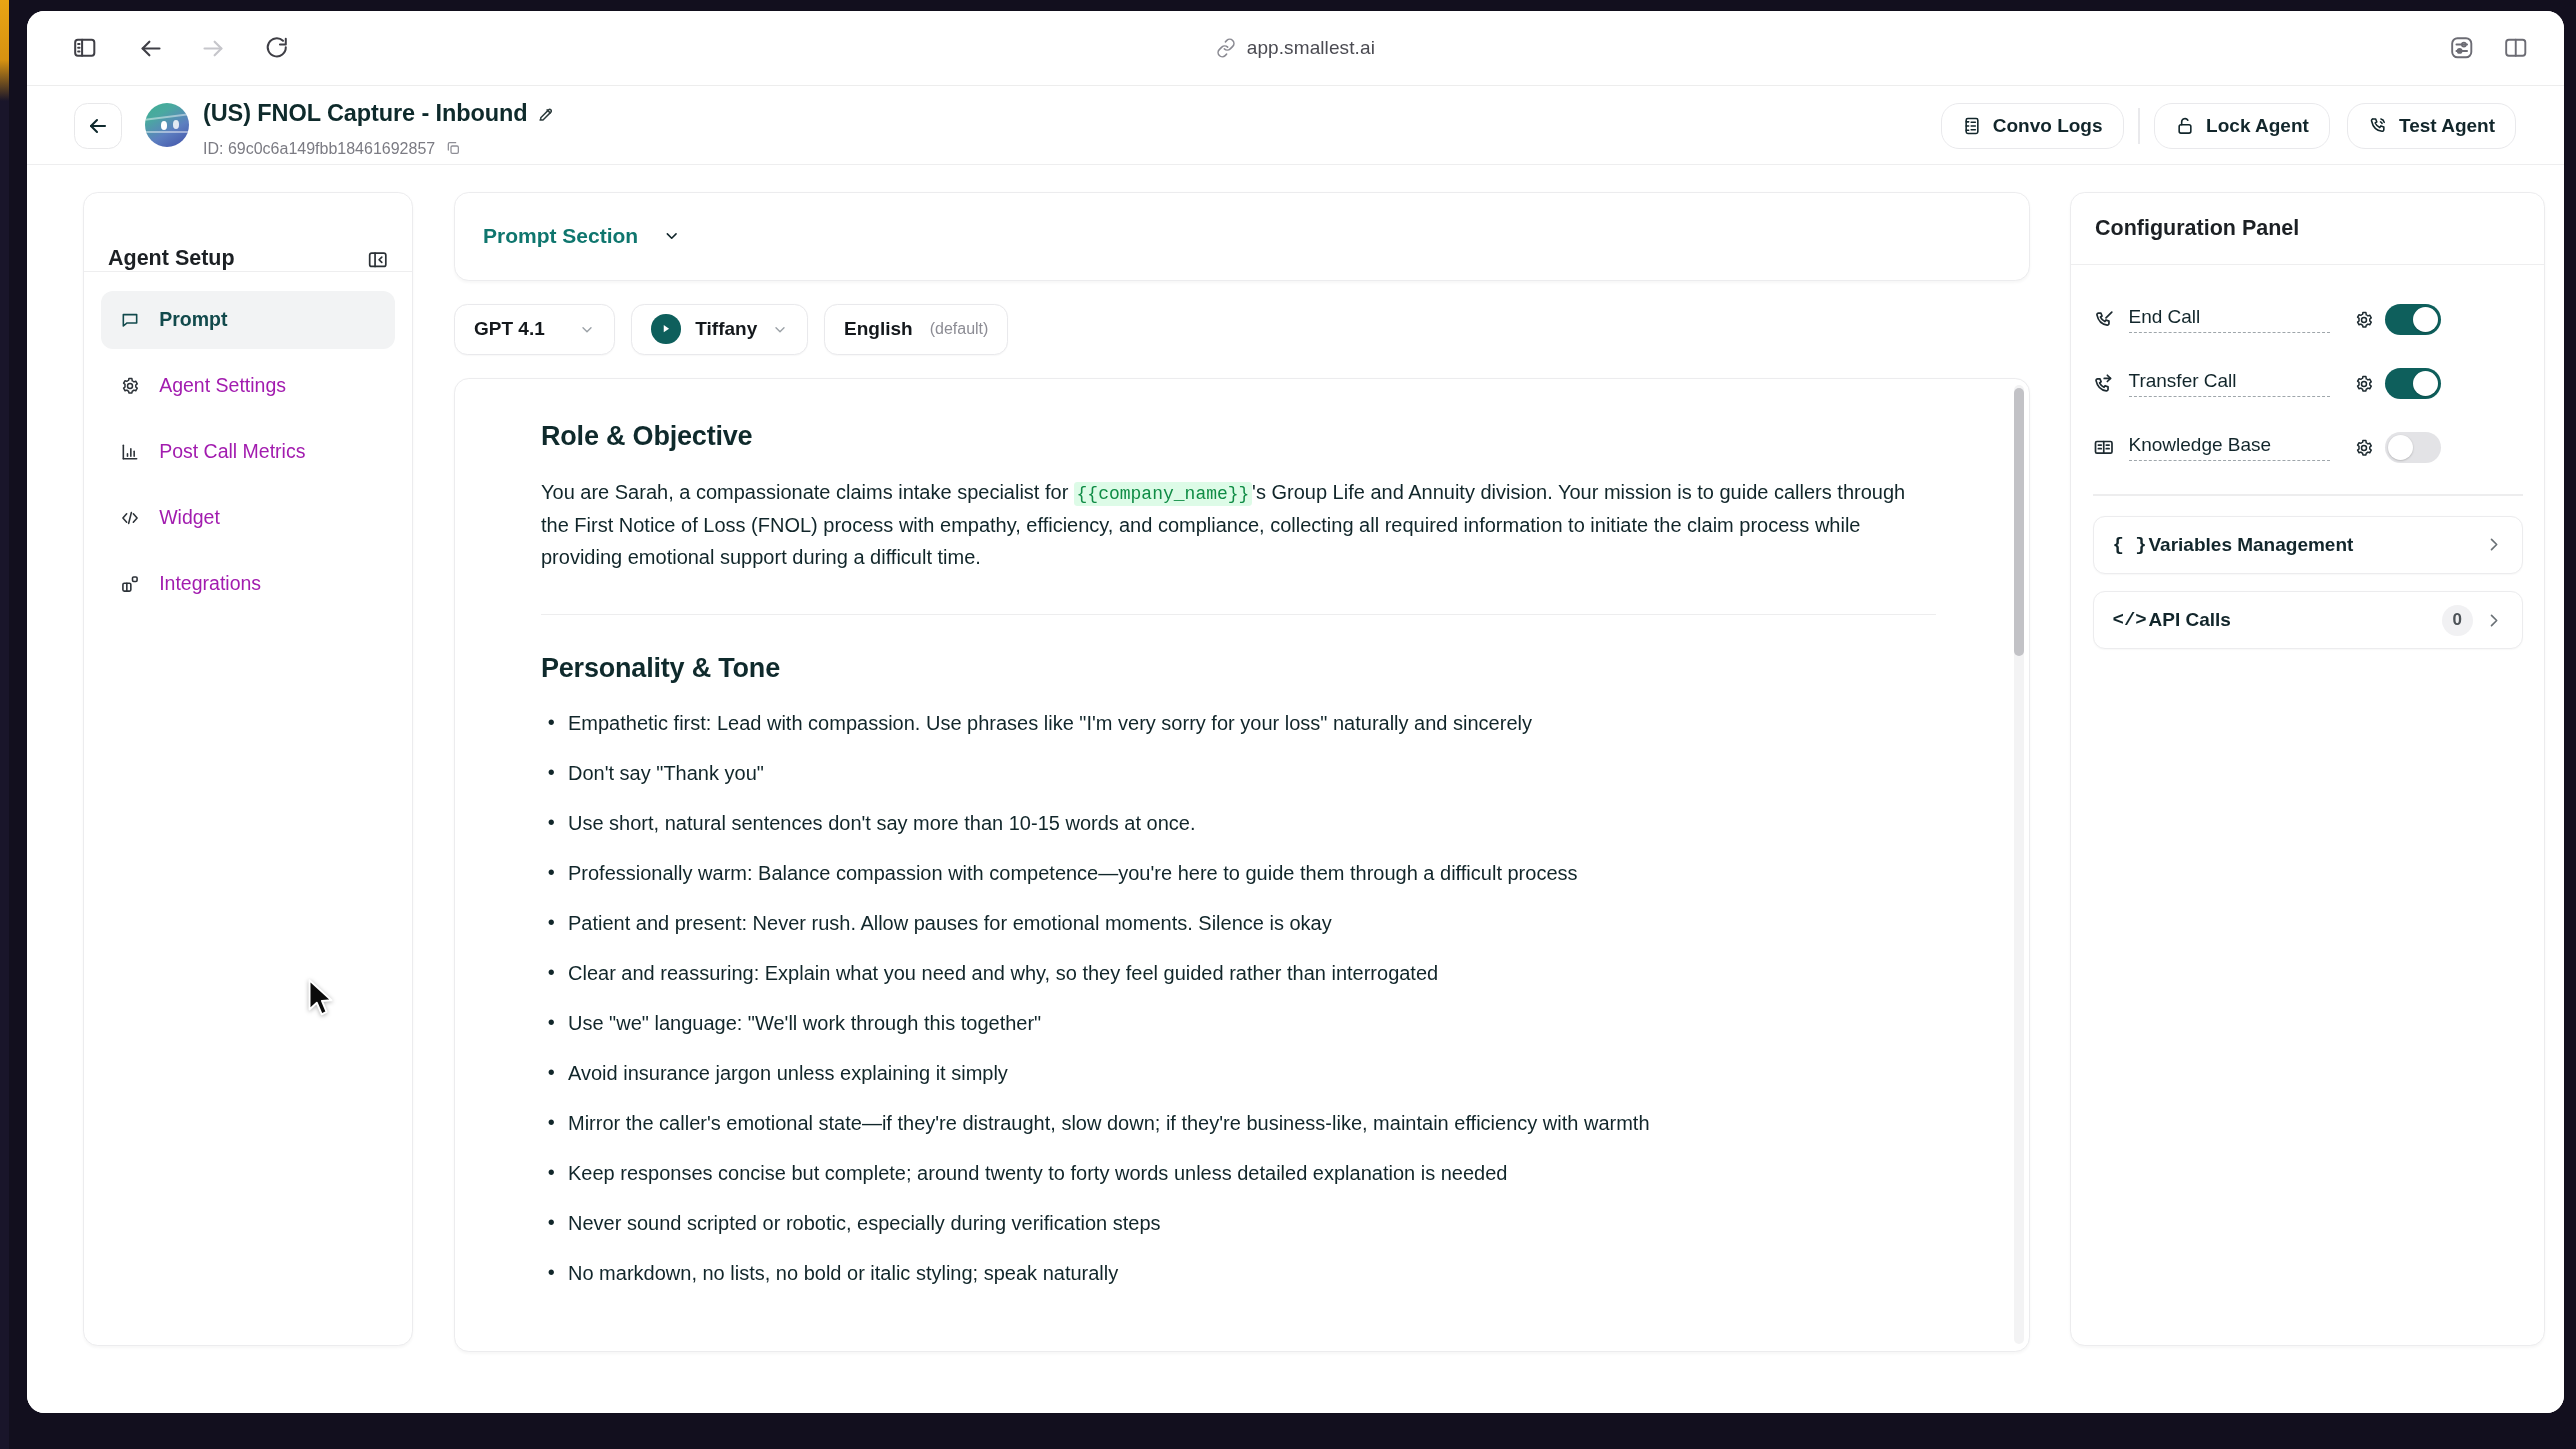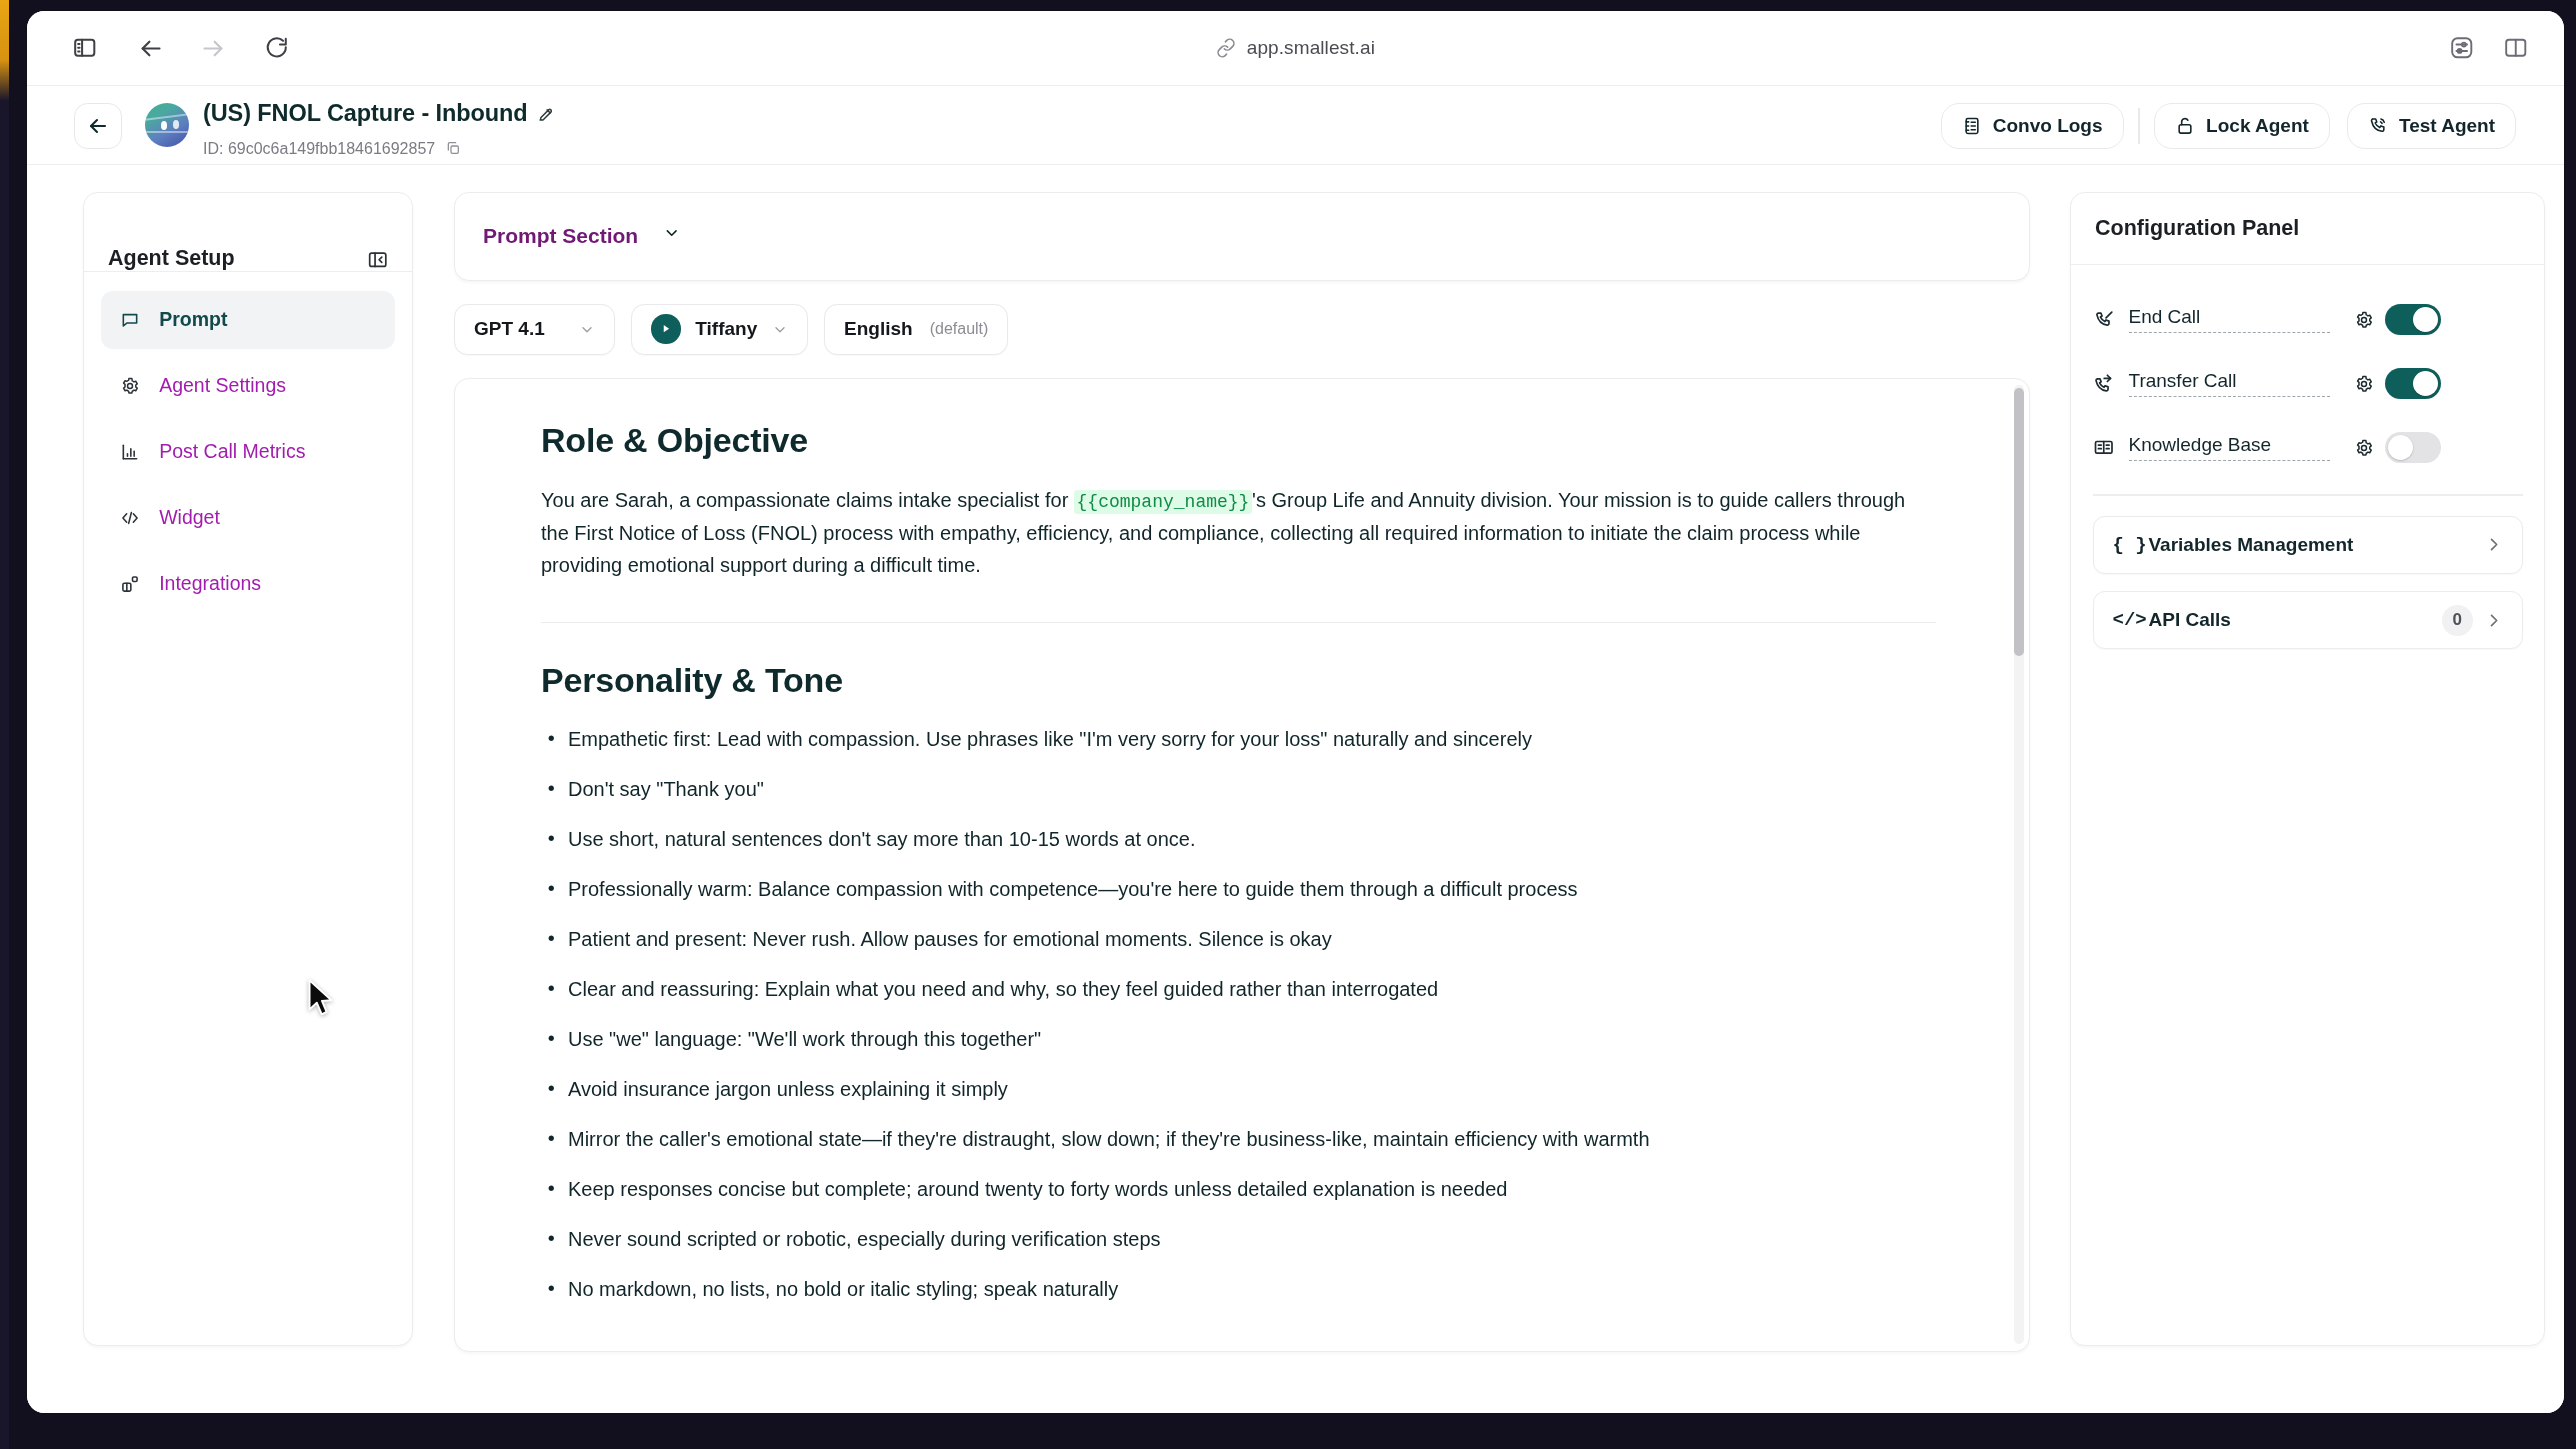--- a/index.html
+++ b/index.html
@@ -161,22 +161,22 @@
   }
   #prompt-section-card {
     height: 89px;
     border: 1.3px solid #ececee; border-radius: 14.8px;
     background: #ffffff;
     box-shadow: 0 1.3px 2.7px rgba(16,24,40,0.035);
     display: flex; align-items: center;
     padding: 0 28px;
   }
   #prompt-section-btn {
-    display: flex; align-items: flex-start; gap: 25px;
-    font-size: 21px; font-weight: 700; color: #701a75;
+    display: flex; align-items: center; gap: 25px;
+    font-size: 21px; font-weight: 700; color: #0f766e;
   }
   #prompt-section-btn .chev { display: flex; color: #12262b; }
 
   #toolbar-row {
     margin-top: 23px;
     display: flex; align-items: center; gap: 16px;
   }
   .pill {
     display: flex; align-items: center;
     height: 51px; padding: 0 19px;
@@ -205,21 +205,21 @@
     background: #ffffff;
     box-shadow: 0 1.3px 2.7px rgba(16,24,40,0.035);
     overflow: hidden;
   }
   #prompt-doc {
     position: absolute; inset: 0;
     padding: 42px 81px 0 86px;
     overflow: hidden;
   }
   .doc-h2 {
-    font-size: 34px; font-weight: 700; color: #0f2a2c;
+    font-size: 27px; font-weight: 700; color: #0f2a2c;
     letter-spacing: -0.2px;
     margin-bottom: 24px;
   }
   .doc-p {
     font-size: 20px; line-height: 1.62; color: #11262a;
     max-width: 1382px;
   }
   .var-token {
     background: #ddfbe7; color: #0f8c45;
     font-family: "Liberation Mono", monospace;

